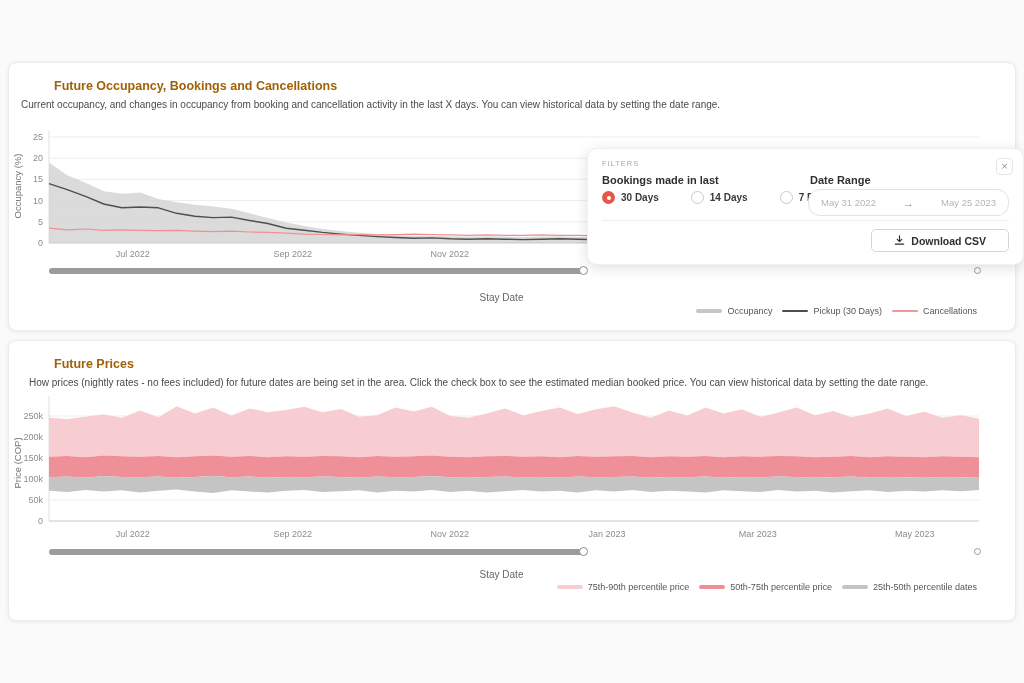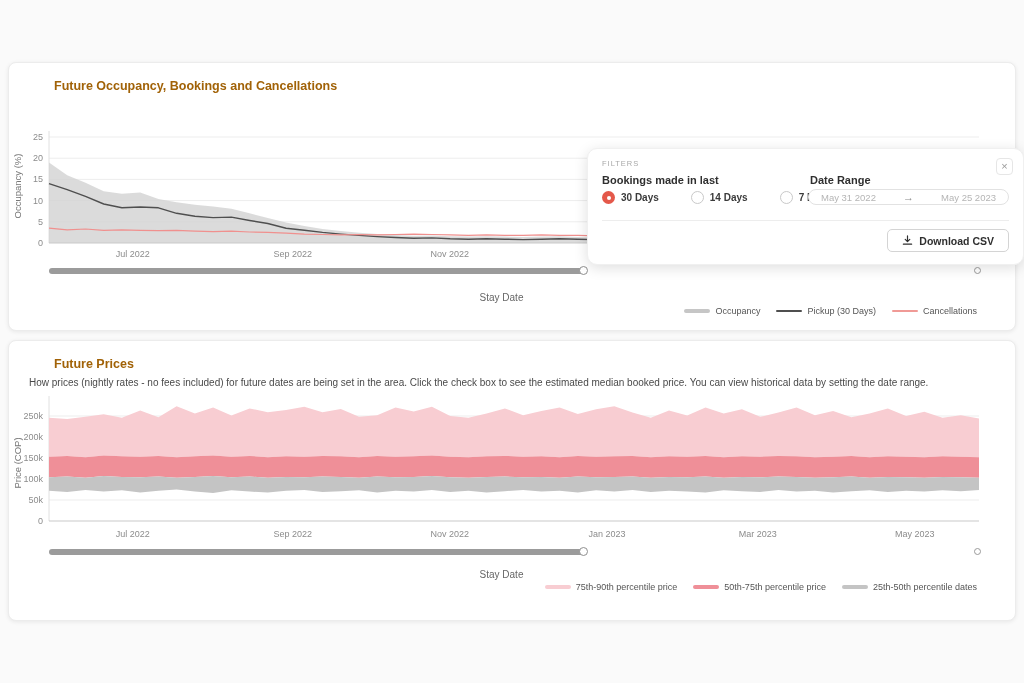--- a/index.html
+++ b/index.html
@@ -13,52 +13,53 @@
   #card2 .card-title { top:16px; } #card2 .card-sub { top:36px;padding-left:8px; }
   svg.chart { position:absolute; left:0; }
   #chart1 { top:56px; } #chart2 { top:48px; }
   .scrollbar { position:absolute; left:0; width:985px; height:10px; }
   #sb1 { top:203px; } #sb2 { top:206px; }
   .sb-fill { position:absolute; left:40px; width:535px; height:6px; top:2px; background:#9b9b9b; border-radius:3px; }
   .sb-handle { position:absolute; left:570px; top:0; width:9px; height:9px; border-radius:50%; background:#fff; border:1px solid #8f8f8f; }
   .sb-end { position:absolute; left:965px; top:1px; width:7px; height:7px; border-radius:50%; background:#fff; border:1px solid #9a9a9a; }
   .stay-date { position:absolute; left:0; width:985px; text-align:center; font-size:10px; color:#666; }
   #sd1 { top:229px; } #sd2 { top:228px; }
-  .legend { position:absolute; right:38px; display:flex; gap:16px; align-items:center; }
+  .legend { position:absolute; right:38px; display:flex; gap:10px; align-items:center; }
   #legend1 { top:243px; } #legend2 { top:241px; }
   .legend-item { display:flex; gap:5px; align-items:center; font-size:9px; color:#555; white-space:nowrap; }
   .sw { border-radius:2px; }
   .sw-thick { width:26px; height:4px; }
   .sw-line { width:26px; height:2px; }
   
   .fpanel { position:absolute; background:#fff; border:1px solid #f0f0f0; border-radius:10px; box-shadow:0 3px 14px rgba(0,0,0,0.13); z-index:5; }
   #fpanel1 { left:578px; top:85px; width:437px; height:117px; }
   .filters-label { position:absolute; left:14px; top:10px; font-size:7.5px; letter-spacing:1px; color:#a8a8a8; }
   .close-btn { position:absolute; right:10px; top:9px; width:17px; height:17px; border:1px solid #e6e6e6; border-radius:4px; color:#9a9a9a; font-size:11px; line-height:15px; text-align:center; cursor:pointer; background:#fff; }
   .fheading { position:absolute; font-size:11px; font-weight:700; color:#2f2f2f; white-space:nowrap; }
   .radio-row { position:absolute; left:14px; top:42px; display:flex; gap:32px; align-items:center; }
   .radio-item { display:flex; gap:6px; align-items:center; font-size:10px; font-weight:600; color:#3b3b3b; cursor:pointer; }
   .radio-circle { width:13px; height:13px; border-radius:50%; border:1.5px solid #c9c9c9; background:#fff; position:relative; }
   .radio-item.selected .radio-circle { border:none; background:#e4584a; }
   .radio-item.selected .radio-circle::after { content:""; position:absolute; left:4.5px; top:4.5px; width:4px; height:4px; border-radius:50%; background:#fff; }
-  .datebox { position:absolute; height:16px; border:1px solid #e2e2e2; border-radius:12px; display:flex; align-items:center; justify-content:space-between; padding:0 12px; font-size:9.5px; color:#b5b5b5; background:#fff; }
+  .datebox { position:absolute; height:27px; border:1px solid #e2e2e2; border-radius:12px; display:flex; align-items:center; justify-content:space-between; padding:0 12px; font-size:9.5px; color:#b5b5b5; background:#fff; }
   #fpanel1 .datebox { left:220px; top:40px; width:201px; }
   .date-arrow { color:#8a8a8a; font-size:11px; }
   .fdivider { position:absolute; left:14px; right:14px; height:1px; background:#ededed; }
   #fpanel1 .fdivider { top:71px; }
-  .dl-btn { position:absolute; right:14px; height:23px; padding:0 14px; border:1px solid #d4d4d4; border-radius:5px; background:#fff; display:flex; gap:6px; align-items:center; font-size:10.5px; font-weight:600; color:#2f2f2f; cursor:pointer; }
+  .dl-btn { position:absolute; right:14px; height:23px; padding:0 22px; border:1px solid #d4d4d4; border-radius:5px; background:#fff; display:flex; gap:6px; align-items:center; font-size:10.5px; font-weight:600; color:#2f2f2f; cursor:pointer; }
   #fpanel1 .dl-btn { top:80px; }
   #fpanel1 .fheading.grp { left:14px; top:25px; }
   #fpanel1 .fheading.dr { left:222px; top:25px; }
 </style>
 </head>
 <body>
 
 <div class="card" id="card1">
   <div class="card-title">Future Occupancy, Bookings and Cancellations</div>
+  <div class="card-sub">Current occupancy, and changes in occupancy from booking and cancellation activity in the last X days. You can view historical data by setting the date range.</div>
 
   <svg id="chart1" class="chart" width="985" height="150">
       <line x1="40" x2="970" y1="102.8" y2="102.8" stroke="#ededed" stroke-width="1"></line>
       <line x1="40" x2="970" y1="81.6" y2="81.6" stroke="#ededed" stroke-width="1"></line>
       <line x1="40" x2="970" y1="60.4" y2="60.4" stroke="#ededed" stroke-width="1"></line>
       <line x1="40" x2="970" y1="39.19999999999999" y2="39.19999999999999" stroke="#ededed" stroke-width="1"></line>
       <line x1="40" x2="970" y1="18" y2="18" stroke="#ededed" stroke-width="1"></line>
       <line x1="40" x2="40" y1="12" y2="124" stroke="#e0e0e0" stroke-width="1"></line>
       <path d="M40,124 L40.0,43.4 L58.2,56.2 L76.5,63.8 L94.7,72.3 L112.9,74.8 L131.2,73.5 L149.4,79.9 L167.6,83.3 L185.9,85.8 L204.1,87.5 L222.4,89.7 L240.6,94.3 L258.8,99.0 L277.1,103.6 L295.3,107.0 L313.5,110.0 L331.8,112.1 L350.0,113.8 L368.2,115.1 L386.5,115.9 L404.7,116.8 L422.9,116.4 L441.2,117.2 L459.4,117.6 L477.6,117.2 L495.9,117.6 L514.1,118.1 L532.4,117.6 L550.6,117.2 L568.8,118.1 L587.1,118.5 L605.3,118.1 L623.5,118.5 L641.8,118.9 L660.0,118.5 L678.2,118.9 L696.5,118.5 L714.7,119.3 L732.9,119.8 L751.2,119.3 L769.4,119.8 L787.6,119.3 L805.9,119.8 L824.1,119.3 L842.4,118.9 L860.6,119.8 L878.8,120.2 L897.1,119.8 L915.3,120.2 L933.5,120.6 L951.8,121.5 L970.0,122.3 L970,124 Z" fill="#d2d2d2" fill-opacity="0.8"></path>
       <path d="M40.0,64.6 L58.2,70.6 L76.5,77.4 L94.7,85.0 L112.9,88.8 L131.2,88.0 L149.4,88.8 L167.6,94.3 L185.9,97.3 L204.1,98.6 L222.4,98.1 L240.6,101.5 L258.8,104.5 L277.1,109.2 L295.3,111.3 L313.5,113.4 L331.8,115.1 L350.0,116.4 L368.2,117.6 L386.5,118.5 L404.7,119.3 L422.9,118.9 L441.2,119.8 L459.4,120.2 L477.6,119.8 L495.9,120.2 L514.1,120.6 L532.4,120.2 L550.6,119.8 L568.8,120.2 L587.1,120.6 L605.3,120.2 L623.5,120.6 L641.8,121.0 L660.0,120.6 L678.2,121.0 L696.5,120.6 L714.7,121.0 L732.9,121.5 L751.2,121.0 L769.4,121.5 L787.6,121.0 L805.9,121.5 L824.1,121.0 L842.4,120.6 L860.6,121.5 L878.8,121.9 L897.1,121.5 L915.3,121.9 L933.5,121.9 L951.8,122.3 L970.0,123.2" fill="none" stroke="#4f4f4f" stroke-width="1.4" stroke-linejoin="round"></path>

